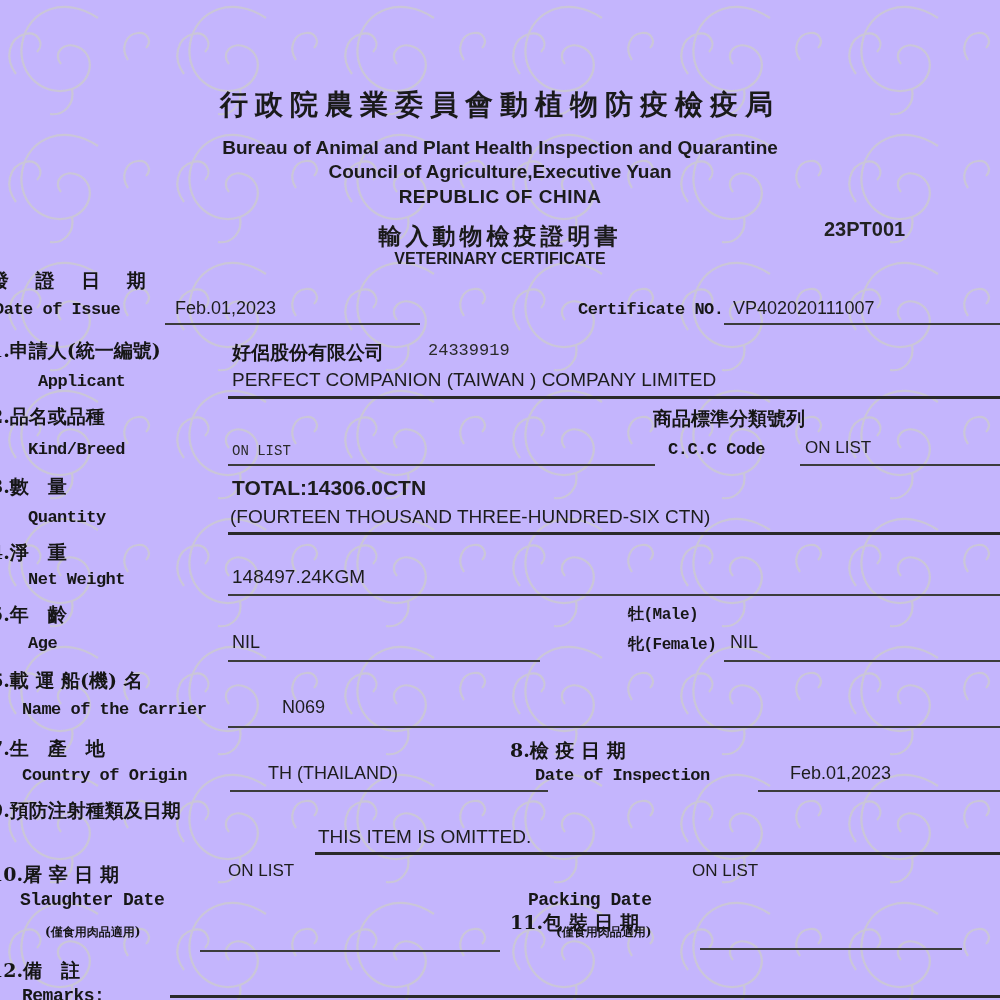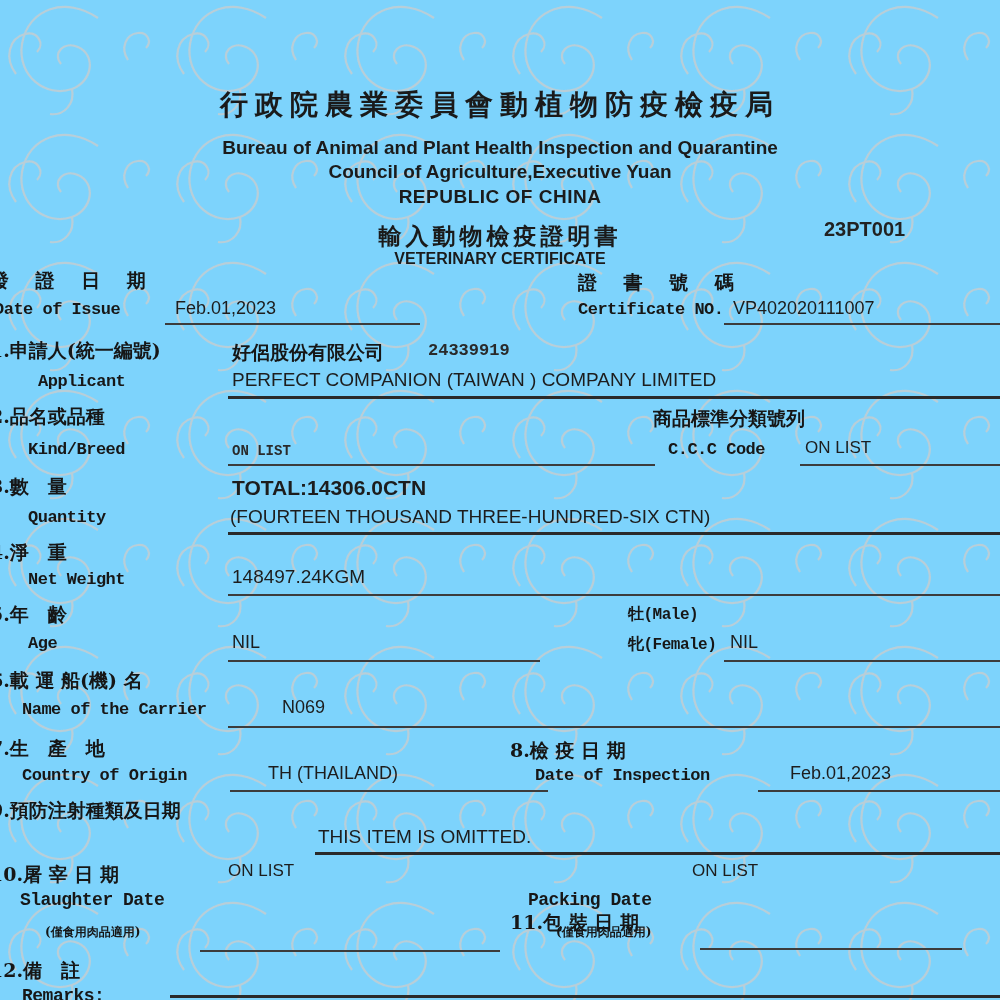--- a/index.html
+++ b/index.html
@@ -1,24 +1,24 @@
 <!DOCTYPE html>
 <html><head>
 <meta charset="utf-8">
 <style>
   html,body{margin:0;padding:0;background:#ffffff;}
-  #page{position:relative;width:1000px;height:1000px;overflow:hidden;background:#7dd3fc;}
+  #page{position:relative;width:1000px;height:1000px;overflow:hidden;background:#c4b5fd;}
   #watermark{position:absolute;left:0;top:0;width:1000px;height:1000px;z-index:0;}
   #doc{position:absolute;left:0;top:0;width:1000px;height:1000px;z-index:1;filter:blur(0.3px);}
   .abs{position:absolute;white-space:nowrap;}
   .zh{font-family:"DejaVu Serif",serif;font-weight:700;color:#161616;font-size:19px;}
   .zh-title{font-family:"DejaVu Serif",serif;font-weight:600;color:#1a1a1a;}
   .lbl{font-family:"Liberation Mono","DejaVu Sans Mono",monospace;font-weight:700;color:#171717;font-size:17px;letter-spacing:-0.5px;}
   .val{font-family:"Liberation Sans","DejaVu Sans",sans-serif;color:#1d1d1d;font-size:18px;}
-  .valtw{font-family:"Liberation Mono","DejaVu Sans Mono",monospace;font-weight:700;color:#2a2a2a;font-size:14px;}
+  .valtw{font-family:"Liberation Mono","DejaVu Sans Mono",monospace;font-weight:400;color:#2a2a2a;font-size:14px;}
   .hdr-en{font-family:"Liberation Sans","DejaVu Sans",sans-serif;font-weight:700;color:#1b1b1b;}
   .rule{position:absolute;background:#3c3c3c;height:2px;}
   .rule-thick{position:absolute;background:#2a2a2a;height:3px;}
   .center{left:0;width:1000px;text-align:center;}
 </style>
 </head>
 <body>
 
 <div id="page">
 
@@ -40,21 +40,20 @@
 
     <div class="abs center zh-title" style="top:86px;font-size:28px;letter-spacing:7px;">行政院農業委員會動植物防疫檢疫局</div>
     <div class="abs center hdr-en" style="top:137px;font-size:19px;">Bureau of Animal and Plant Health Inspection and Quarantine</div>
     <div class="abs center hdr-en" style="top:161px;font-size:19px;">Council of Agriculture,Executive Yuan</div>
     <div class="abs center hdr-en" style="top:186px;font-size:19px;letter-spacing:0.5px;">REPUBLIC OF CHINA</div>
     <div class="abs center zh-title" style="top:221px;font-size:23px;letter-spacing:4px;font-weight:700;">輸入動物檢疫證明書</div>
     <div class="abs center hdr-en" style="top:250px;font-size:16px;">VETERINARY CERTIFICATE</div>
     <div class="abs val" style="left:824px;top:218px;font-size:20px;font-weight:700;color:#222;">23PT001</div>
 
     <div class="abs zh" style="left:-10px;top:268px;letter-spacing:10px;">發 證 日 期</div>
-    <div class="abs zh" style="left:578px;top:270px;letter-spacing:10px;">證 書 號 碼</div>
     <div class="abs lbl" style="left:-6px;top:300px;">Date of Issue</div>
     <div class="abs val" style="left:175px;top:298px;">Feb.01,2023</div>
     <div class="rule" style="left:165px;top:323px;width:255px;"></div>
     <div class="abs lbl" style="left:578px;top:300px;">Certificate NO.</div>
     <div class="abs val" style="left:733px;top:298px;">VP402020111007</div>
     <div class="rule" style="left:724px;top:323px;width:276px;"></div>
 
     <div class="abs zh" style="left:-10px;top:338px;">1.申請人(統一編號)</div>
     <div class="abs zh" style="left:232px;top:340px;font-weight:600;">好侶股份有限公司</div>
     <div class="abs valtw" style="left:428px;top:341px;font-size:17px;">24339919</div>

